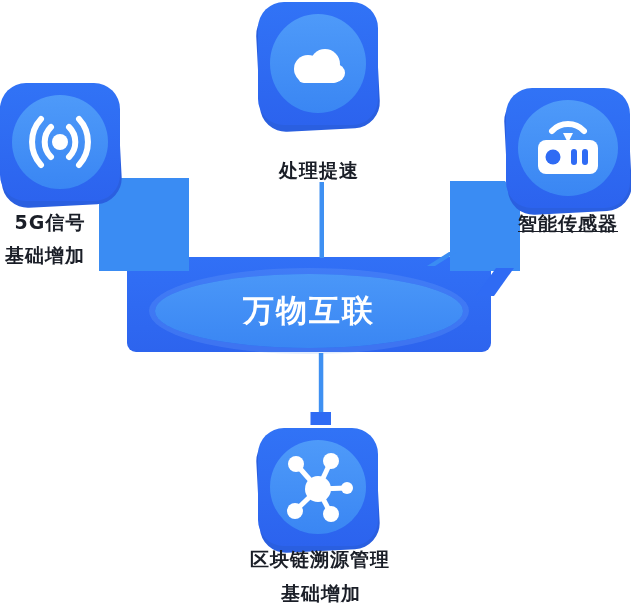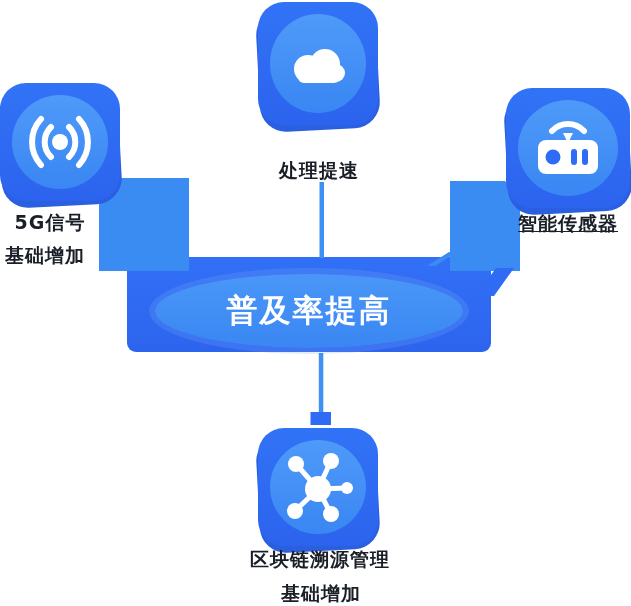--- a/index.html
+++ b/index.html
@@ -60,21 +60,21 @@
   .lab-bottom-1{left:320px;top:550px;text-align:right;}
   .lab-bottom-2{left:321px;top:584px;}
 </style>
 </head>
 <body>
 
 <div class="canvas">
 
   <div class="center-rect"></div>
   <div class="center-ellipse">
-    <span class="center-title">普及率提高</span>
+    <span class="center-title">万物互联</span>
   </div>
 
   <svg class="decor" width="631" height="606" viewBox="0 0 631 606">
 
     <line x1="93" y1="151" x2="113" y2="186" stroke="#2F6BF4" stroke-width="4" stroke-dasharray="15 6"></line>
 
     <line x1="542" y1="172" x2="516" y2="199" stroke="#2F6BF4" stroke-width="4" stroke-dasharray="15 6"></line>
 
     <rect x="319.5" y="182" width="4.5" height="76" fill="#3E90F2"></rect>
 

